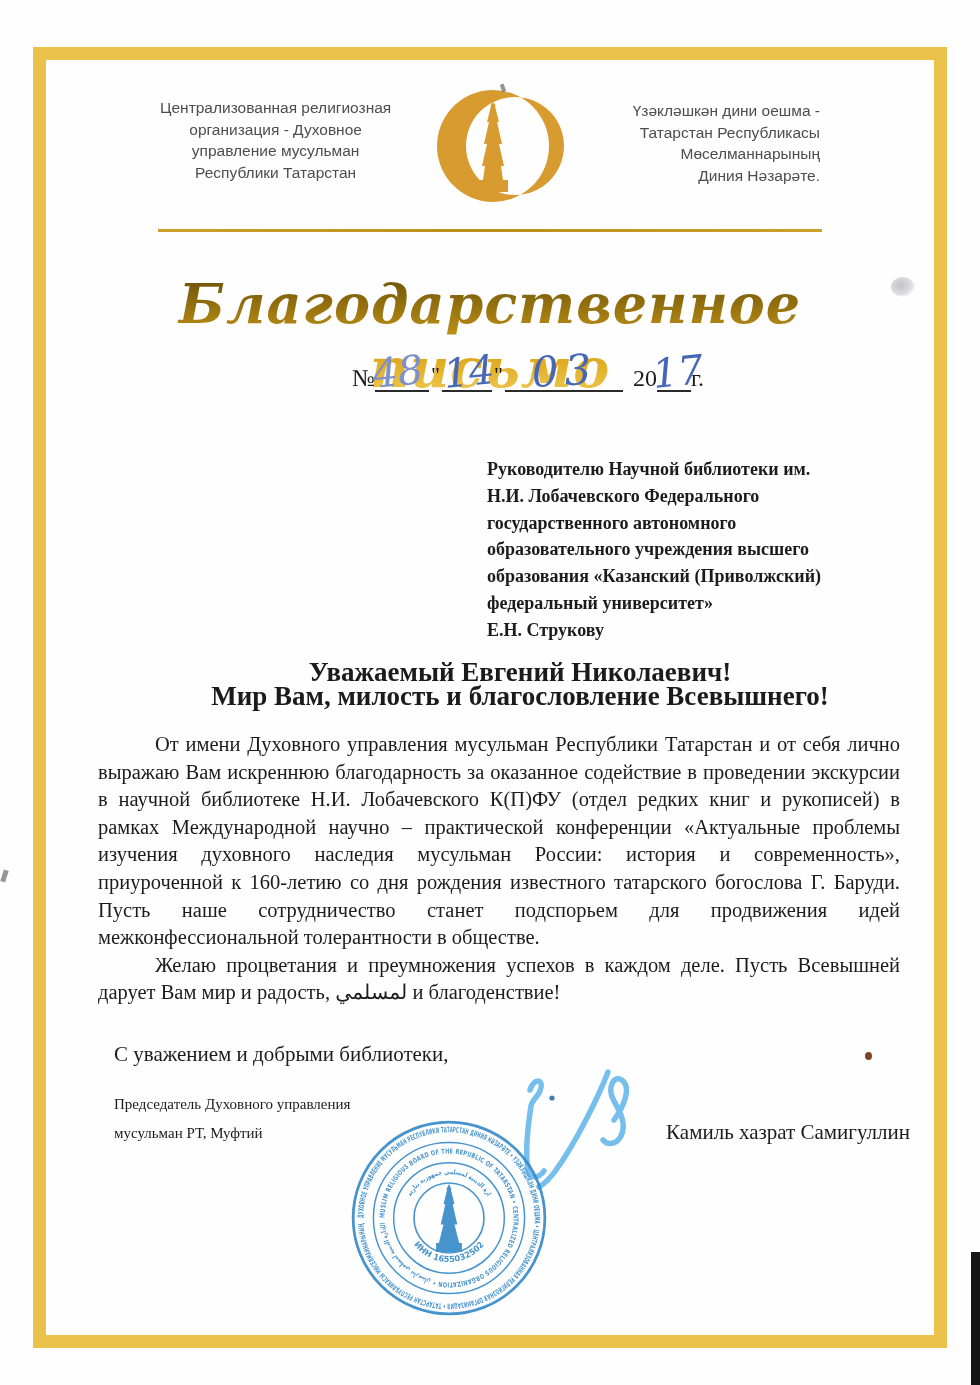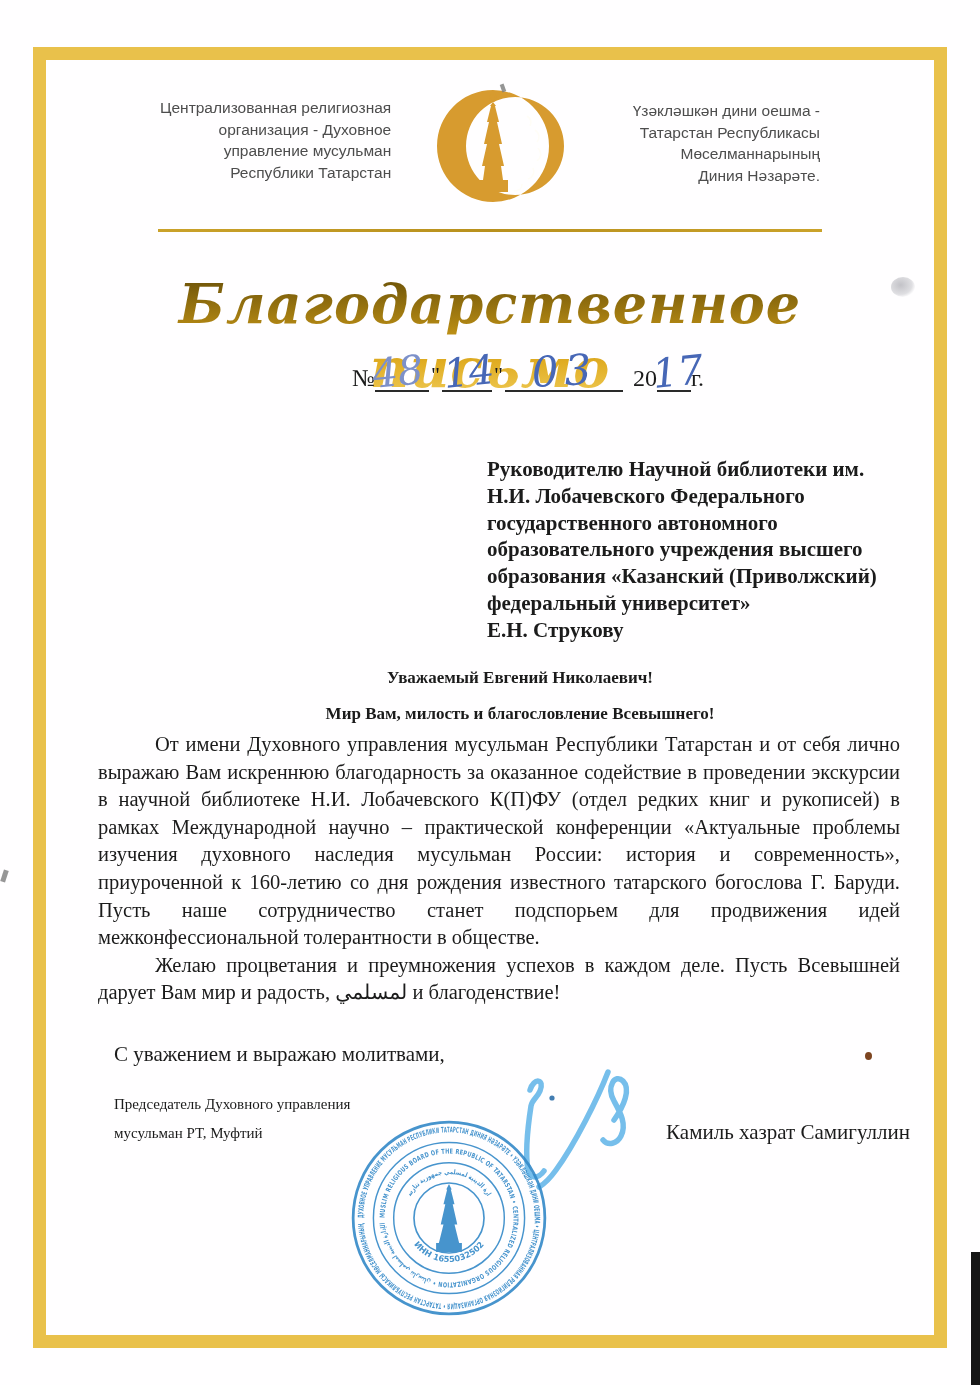--- a/index.html
+++ b/index.html
@@ -3,21 +3,21 @@
 <meta charset="utf-8">
 <style>
   html,body{margin:0;padding:0;background:#ffffff;}
   .page{position:relative;width:980px;height:1385px;background:#fffeff;overflow:hidden;
         font-family:"Liberation Serif",serif;color:#1b1b1b;}
   .frame{position:absolute;left:33px;top:47px;width:914px;height:1301px;
          border:13px solid #e9c14b;box-sizing:border-box;}
   
   .org{position:absolute;font-family:"Liberation Sans",sans-serif;font-size:15.5px;
        line-height:21.5px;color:#4d4d4d;white-space:pre-line;}
-  .org-left{left:160px;top:97px;text-align:right;}
+  .org-left{left:160px;top:97px;text-align:center;}
   .org-right{left:555px;top:100px;width:265px;text-align:right;}
   .logo{position:absolute;left:423px;top:74px;width:144px;height:140px;}
   .rule{position:absolute;left:158px;top:229px;width:664px;height:3px;
         background:linear-gradient(90deg,#caa22a,#b8901d 50%,#caa22a);}
   
   .title{position:absolute;left:60px;top:252px;width:860px;text-align:center;
          font-family:"DejaVu Serif",serif;font-style:italic;font-weight:bold;
          font-size:54px;letter-spacing:1px;
          background:linear-gradient(180deg,#6e5409 5%,#b68a14 45%,#e0ac22 70%,#edc64f 95%);
          -webkit-background-clip:text;background-clip:text;color:transparent;
@@ -31,24 +31,24 @@
   .hand{position:absolute;bottom:-7px;font-family:"DejaVu Serif",serif;font-style:italic;
         font-size:40px;color:#4767b6;transform:rotate(-6deg);transform-origin:bottom left;}
   .s1 .hand{left:0px;color:#7d90c9;}
   .s2 .hand{left:4px;}
   .s3 .hand{left:28px;font-size:42px;letter-spacing:6px;transform:rotate(-3deg);}
   .s4 .hand{left:-2px;}
   .q{font-size:22px;position:relative;top:-4px;padding:0 2px;}
   .yr{margin-left:10px;margin-top:10px;}
   
   .addressee{position:absolute;left:487px;top:456px;width:450px;font-weight:bold;
-             font-size:21px;line-height:26.8px;white-space:pre-line;}
+             font-size:18px;line-height:26.8px;white-space:pre-line;}
   
   .salutation{position:absolute;left:90px;top:660px;width:860px;text-align:center;
-              font-weight:bold;font-size:17px;line-height:36px;white-space:pre-line;}
+              font-weight:bold;font-size:27px;line-height:24px;white-space:pre-line;}
   
   .body-text{position:absolute;left:98px;top:731px;width:802px;font-size:20.5px;
              line-height:27.6px;text-align:justify;}
   .body-text p{margin:0;text-indent:57px;}
   
   .closing{position:absolute;left:114px;top:1042px;font-size:21px;}
   .sig-title{position:absolute;left:114px;top:1090px;font-weight:normal;font-size:15px;
              line-height:29px;white-space:pre-line;}
   .sig-name{position:absolute;right:70px;top:1120px;width:320px;text-align:right;
             font-weight:normal;font-size:21px;}
@@ -110,21 +110,21 @@
 Е.Н. Струкову</div>
 
   <div class="salutation">Уважаемый Евгений Николаевич!
 Мир Вам, милость и благословление Всевышнего!</div>
 
   <div class="body-text">
     <p>От имени Духовного управления мусульман Республики Татарстан и от себя лично выражаю Вам искреннюю благодарность за оказанное содействие в проведении экскурсии в научной библиотеке Н.И. Лобачевского К(П)ФУ (отдел редких книг и рукописей) в рамках Международной научно – практической конференции «Актуальные проблемы изучения духовного наследия мусульман России: история и современность», приуроченной к 160-летию со дня рождения известного татарского богослова Г. Баруди.  Пусть наше сотрудничество станет подспорьем для продвижения идей межконфессиональной толерантности в обществе.</p>
     <p>Желаю процветания и преумножения успехов в каждом деле. Пусть Всевышней дарует Вам мир и радость, لمسلمي и благоденствие!</p>
   </div>
 
-  <div class="closing">С уважением и выражаю молитвами,</div>
+  <div class="closing">С уважением и добрыми библиотеки,</div>
 
   <div class="sig-title">Председатель Духовного управления
 мусульман РТ, Муфтий</div>
   <div class="sig-name">Камиль хазрат Самигуллин</div>
 
   <svg class="sig-scribble" viewBox="0 0 165 145">
     <g fill="none" stroke="#5fb4e8" stroke-width="5.5" stroke-linecap="round" opacity="0.85">
       <path d="M52,32 c4,-13 15,-11 10,1 c-3,7 -8,9 -9,15 c-4,26 -6,47 -3,64 c2,10 11,8 16,1"></path>
       <path d="M130,14 c-10,26 -33,72 -52,98 c-5,7 -10,13 -17,17"></path>
       <path d="M136,62 c10,-14 17,-31 9,-39 c-8,-8 -17,6 -9,20 c6,11 13,23 7,35 c-4,8 -13,10 -18,4"></path>

